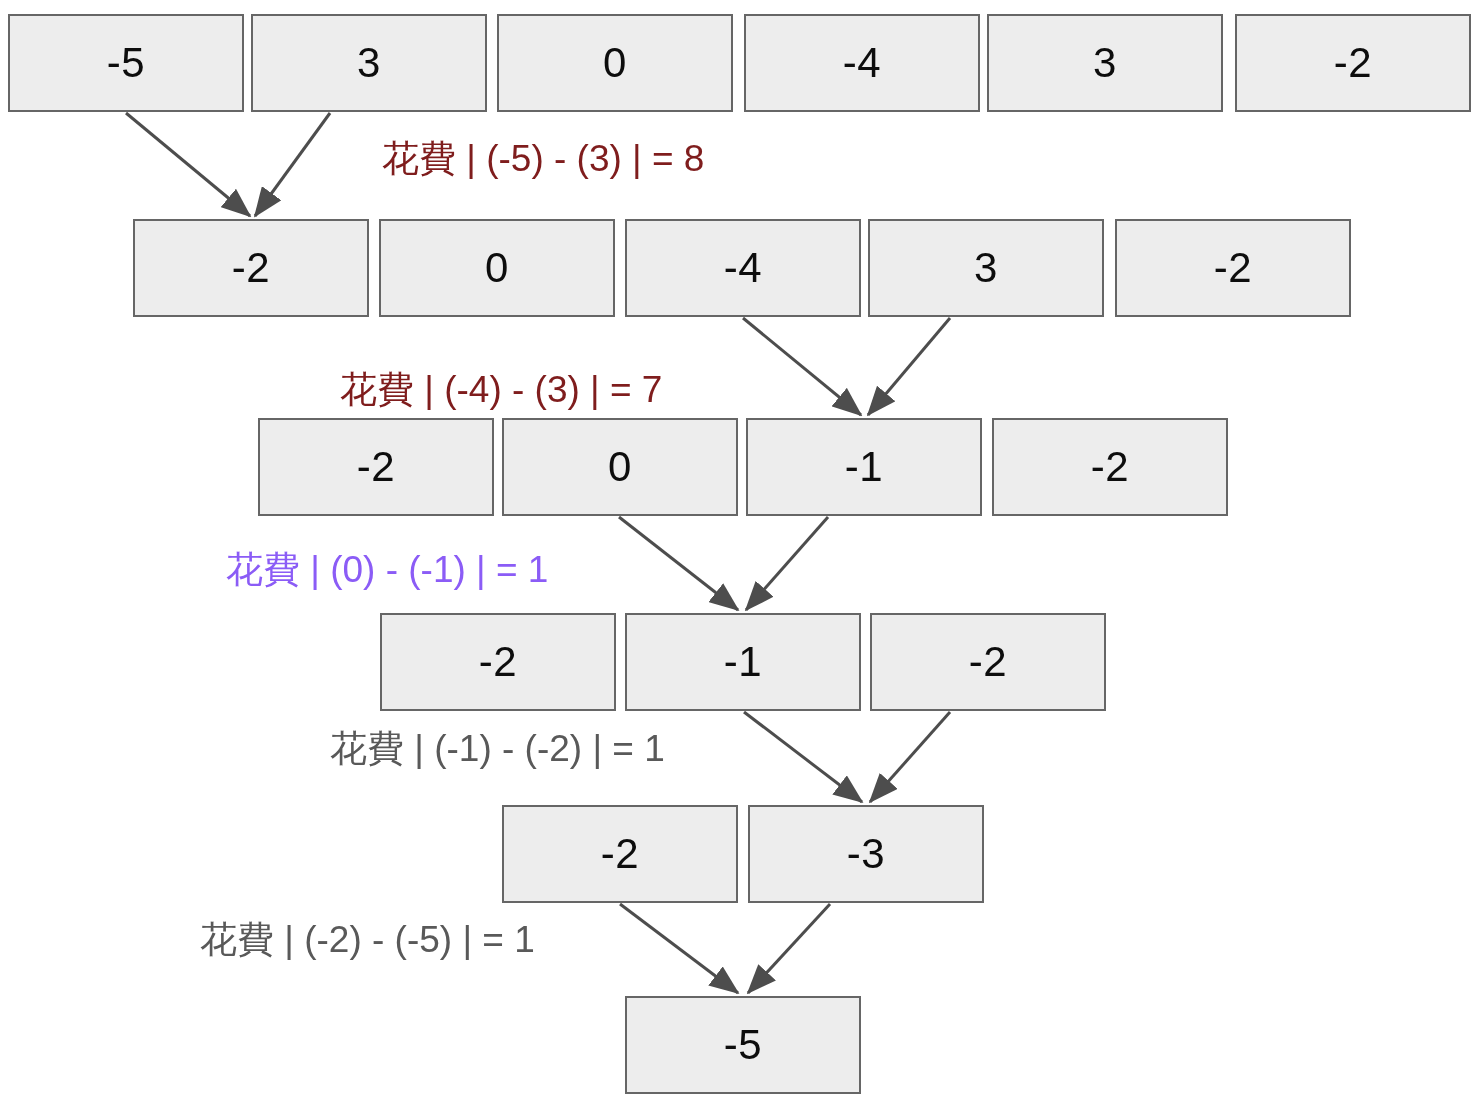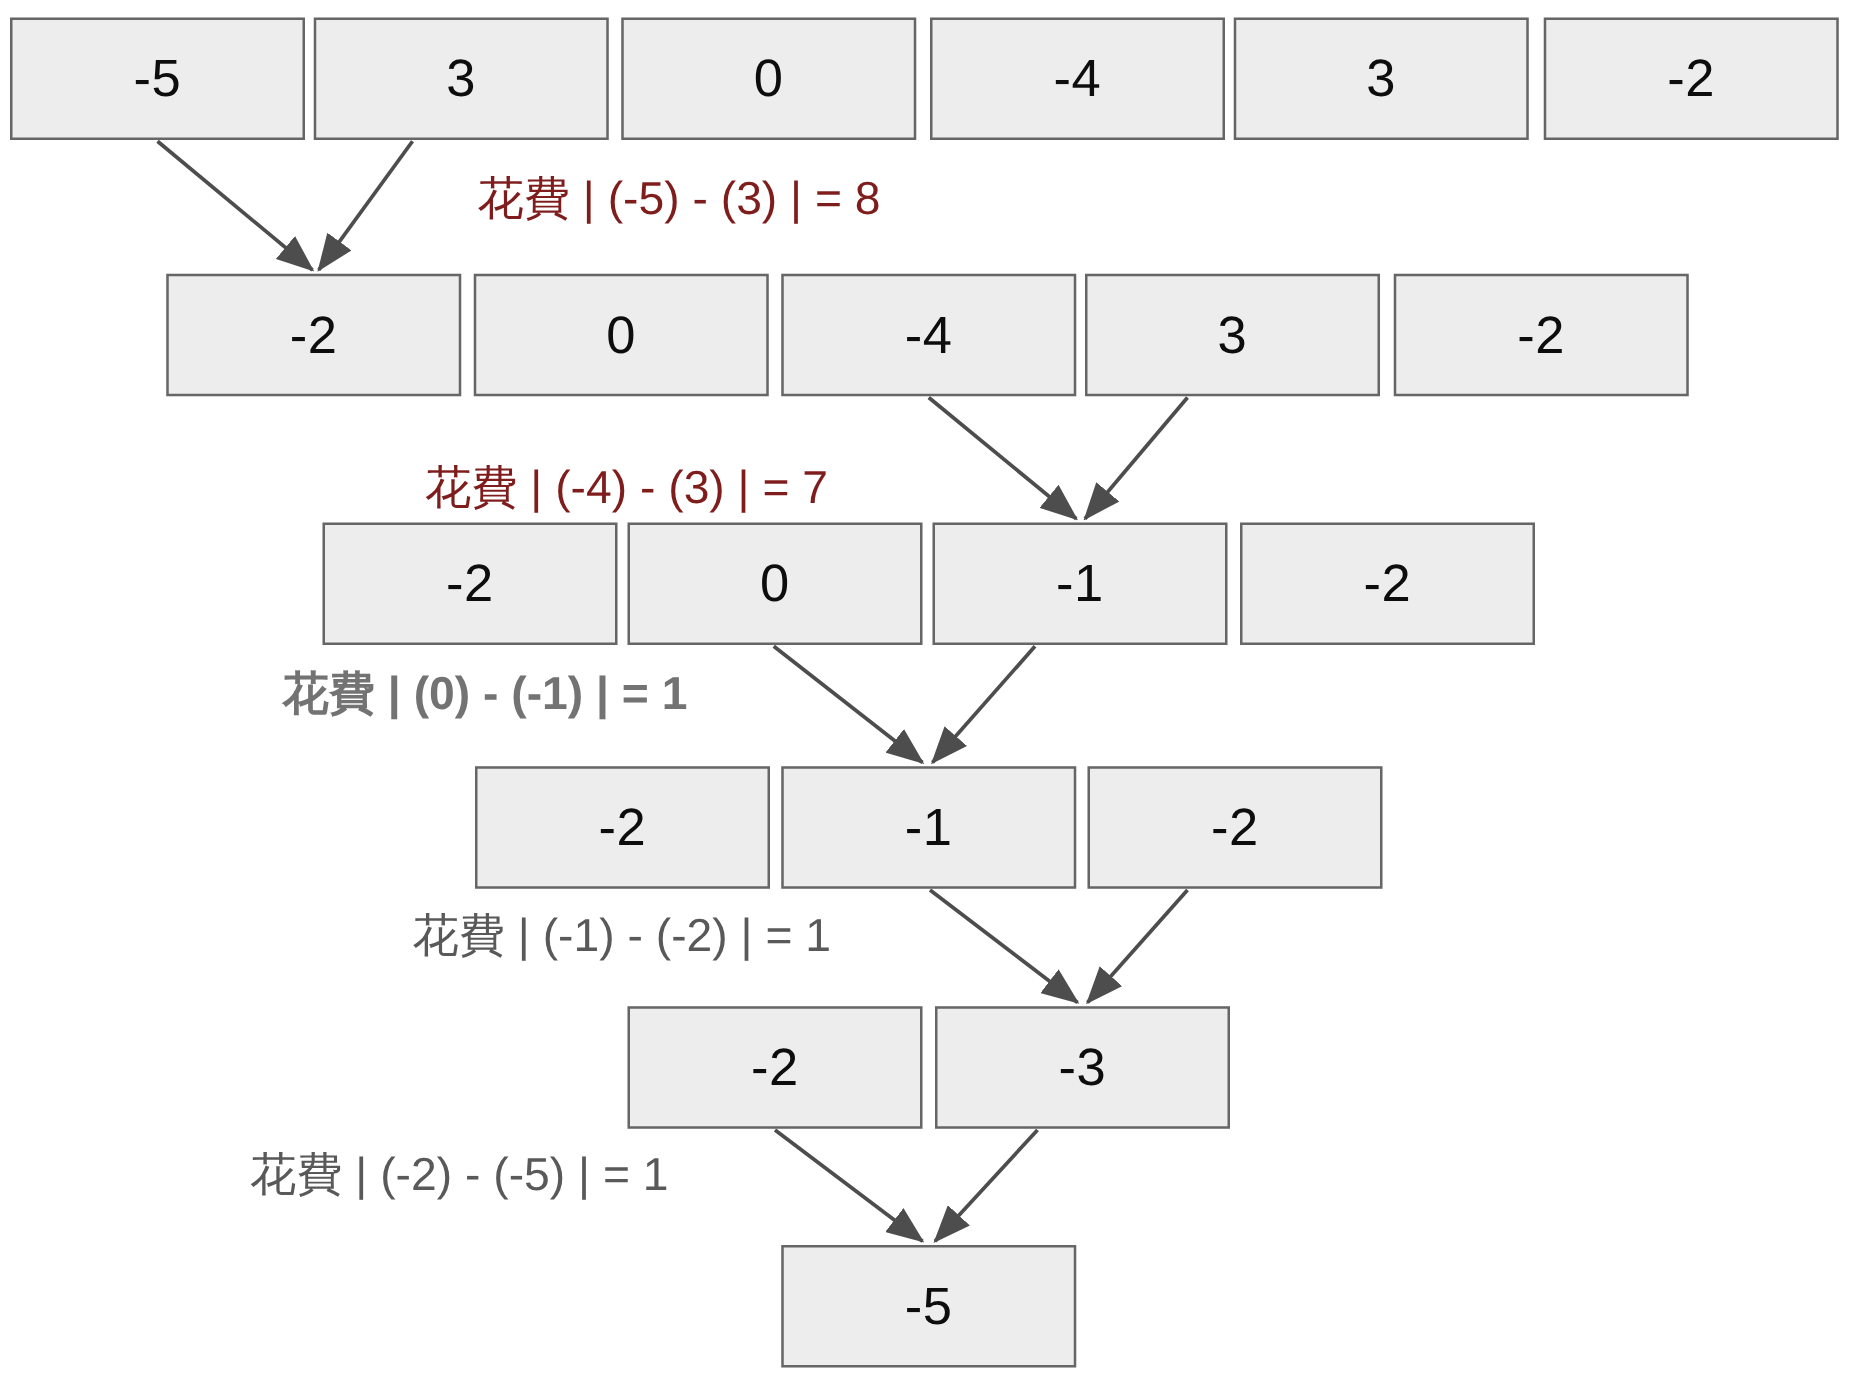--- a/index.html
+++ b/index.html
@@ -91,18 +91,18 @@
       <div class="box" style="left: 625px; top: 613px; width: 236px; height: 98px; background: rgb(237, 237, 237); border-color: rgb(102, 102, 102); color: rgb(13, 13, 13);">-1</div>
       <div class="box" style="left: 870px; top: 613px; width: 236px; height: 98px; background: rgb(237, 237, 237); border-color: rgb(102, 102, 102); color: rgb(13, 13, 13);">-2</div>
       <div class="box" style="left: 502px; top: 805px; width: 236px; height: 98px; background: rgb(237, 237, 237); border-color: rgb(102, 102, 102); color: rgb(13, 13, 13);">-2</div>
       <div class="box" style="left: 748px; top: 805px; width: 236px; height: 98px; background: rgb(237, 237, 237); border-color: rgb(102, 102, 102); color: rgb(13, 13, 13);">-3</div>
       <div class="box" style="left: 625px; top: 996px; width: 236px; height: 98px; background: rgb(237, 237, 237); border-color: rgb(102, 102, 102); color: rgb(13, 13, 13);">-5</div>
     </div>
 
   <div id="label-layer">
       <div class="cost-label" style="left: 382px; top: 140px; color: #7f1d1d;">花費 | (-5) - (3) | = 8</div>
       <div class="cost-label" style="left: 340px; top: 340px; color: #7f1d1d; margin-top: 31px;">花費 | (-4) - (3) | = 7</div>
-      <div class="cost-label" style="left: 226px; top: 536px; color: #737373; font-weight: bold;">花費 | (0) - (-1) | = 1</div>
+      <div class="cost-label" style="left: 226px; top: 551px; color: #8b5cf6;">花費 | (0) - (-1) | = 1</div>
       <div class="cost-label" style="left: 330px; top: 730px; color: rgb(89, 89, 89); text-align: right;">花費 | (-1) - (-2) | = 1</div>
       <div class="cost-label" style="left: 200px; top: 921px; color: rgb(89, 89, 89);">花費 | (-2) - (-5) | = 1</div>
     </div>
 
 </div>
 
 </body></html>

